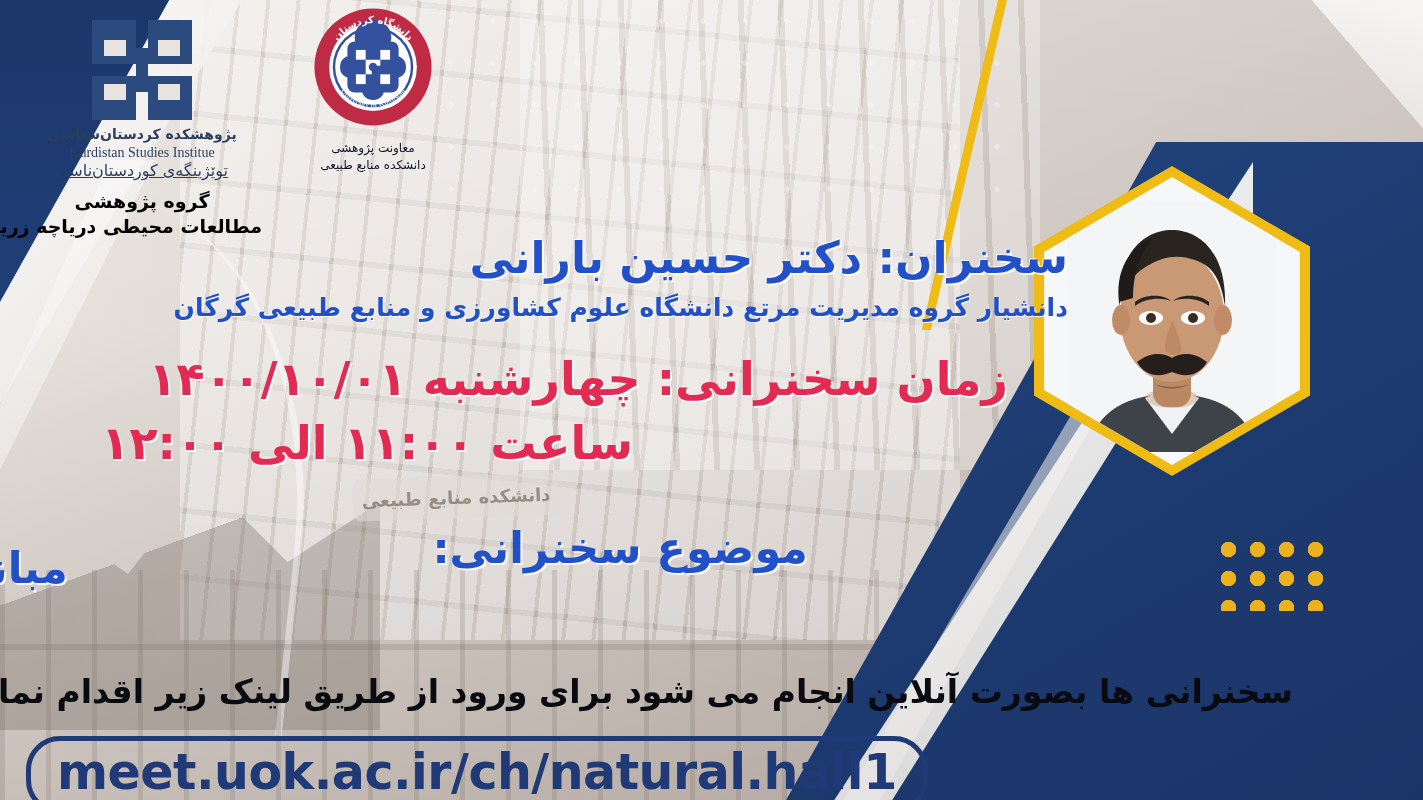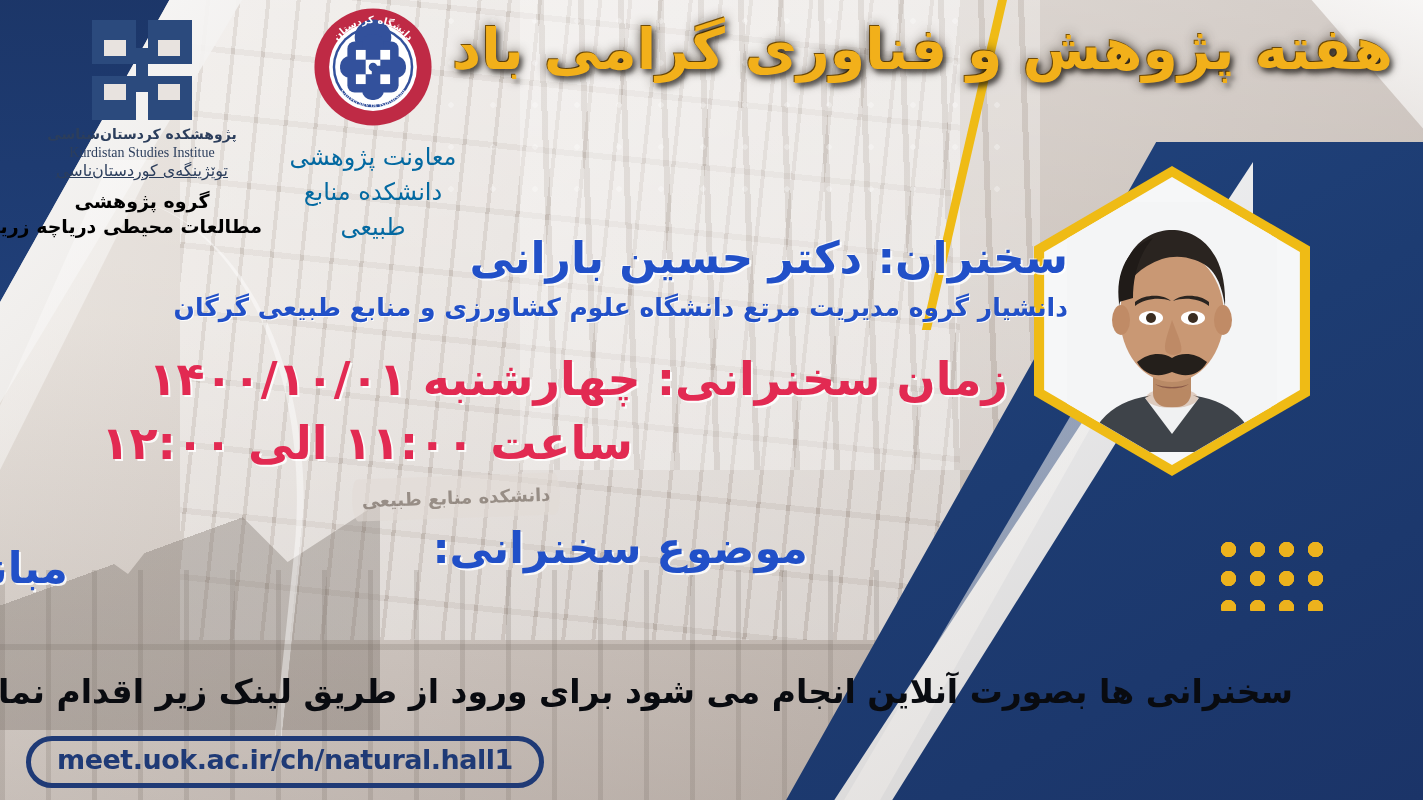--- a/index.html
+++ b/index.html
@@ -96,21 +96,21 @@
   .ksi-mark .h4{right:12px;bottom:20px;width:22px;height:16px;}
   .ksi-mark .bar{position:absolute;left:44px;top:28px;width:12px;height:44px;background:#2b4a7d;}
   .ksi-fa{font-size:14px;font-weight:bold;color:#2c3e5c;line-height:1.25;}
   .ksi-en{font-size:14px;color:#2c3e5c;line-height:1.25;font-family:"Liberation Serif",serif;}
   .ksi-ku{font-size:16px;color:#2c3e5c;line-height:1.3;text-decoration:underline;}
   .ksi-group{margin-top:7px;font-size:19px;font-weight:bold;color:#000000;line-height:1.35;white-space:nowrap;}
 
   
   .uok{position:absolute;left:268px;top:6px;width:210px;text-align:center;direction:rtl;}
   .uok-seal{width:122px;height:122px;margin:0 auto;}
-  .uok-caption{margin-top:8px;font-size:24px;color:#0369a1;line-height:1.45;font-weight:500;}
+  .uok-caption{margin-top:8px;font-size:12px;color:#0f172a;line-height:1.45;font-weight:500;}
 
   
   .speaker-line{position:absolute;right:355px;top:232px;direction:rtl;text-align:left;
     font-size:44px;font-weight:bold;color:#2150c8;white-space:nowrap;
     text-shadow:2px 2px 0 rgba(255,255,255,.85),-1px -1px 0 rgba(255,255,255,.7);}
   .speaker-affil{position:absolute;right:355px;top:293px;direction:rtl;text-align:center;
     font-size:25px;font-weight:bold;color:#2150c8;white-space:nowrap;
     text-shadow:1px 1px 0 rgba(255,255,255,.9);}
 
   .time-line1{position:absolute;right:415px;top:352px;direction:rtl;text-align:center;
@@ -126,21 +126,21 @@
   .topic-line2{position:absolute;right:1355px;top:543px;direction:rtl;text-align:right;
     font-size:43px;font-weight:bold;color:#2150c8;white-space:nowrap;
     text-shadow:2px 2px 0 rgba(255,255,255,.85);}
 
   .online-note{position:absolute;right:130px;top:672px;direction:rtl;text-align:right;
     font-size:33px;font-weight:bold;color:#090b10;white-space:nowrap;}
 
   .url-box{position:absolute;left:26px;top:736px;
     border:5px solid #1f3a76;border-radius:34px;padding:3px 26px 8px;
     display:inline-block;direction:ltr;}
-  .url-text{font-size:27px;font-weight:bold;color:#1f3a76;letter-spacing:-.5px;
+  .url-text{font-size:49px;font-weight:bold;color:#1f3a76;letter-spacing:-.5px;
     font-family:"DejaVu Sans","Liberation Sans",sans-serif;white-space:nowrap;}
 
   
   .portrait{position:absolute;left:1022px;top:166px;width:300px;height:310px;}
   .hex-outer{position:absolute;inset:0;background:#efbb15;
     clip-path:polygon(50% 0%,96% 26%,96% 74%,50% 100%,4% 74%,4% 26%);
     filter:drop-shadow(2px 4px 6px rgba(0,0,0,.35));}
   .hex-inner{position:absolute;left:11px;top:11px;right:11px;bottom:11px;
     background:#f6f7f8;
     clip-path:polygon(50% 0%,96% 26%,96% 74%,50% 100%,4% 74%,4% 26%);
@@ -173,21 +173,20 @@
 
   <div class="shard tl-navy"></div>
   <div class="shard tl-white"></div>
   <div class="shard tl-white2"></div>
   <div class="shard tr-shard"></div>
   <div class="accent-stripe"></div>
   <div class="shard br-navy"></div>
   <div class="shard br-white"></div>
   <div class="shard br-white2"></div>
 
-  <div class="header-title">هفته پژوهش و فناوری گرامی باد</div>
 
   <div class="ksi">
     <div class="ksi-mark">
       <span class="q q1"></span>
         <span class="q q2"></span>
         <span class="q q3"></span>
         <span class="q q4"></span>
       <span class="hole h1"></span>
         <span class="hole h2"></span>
         <span class="hole h3"></span>

